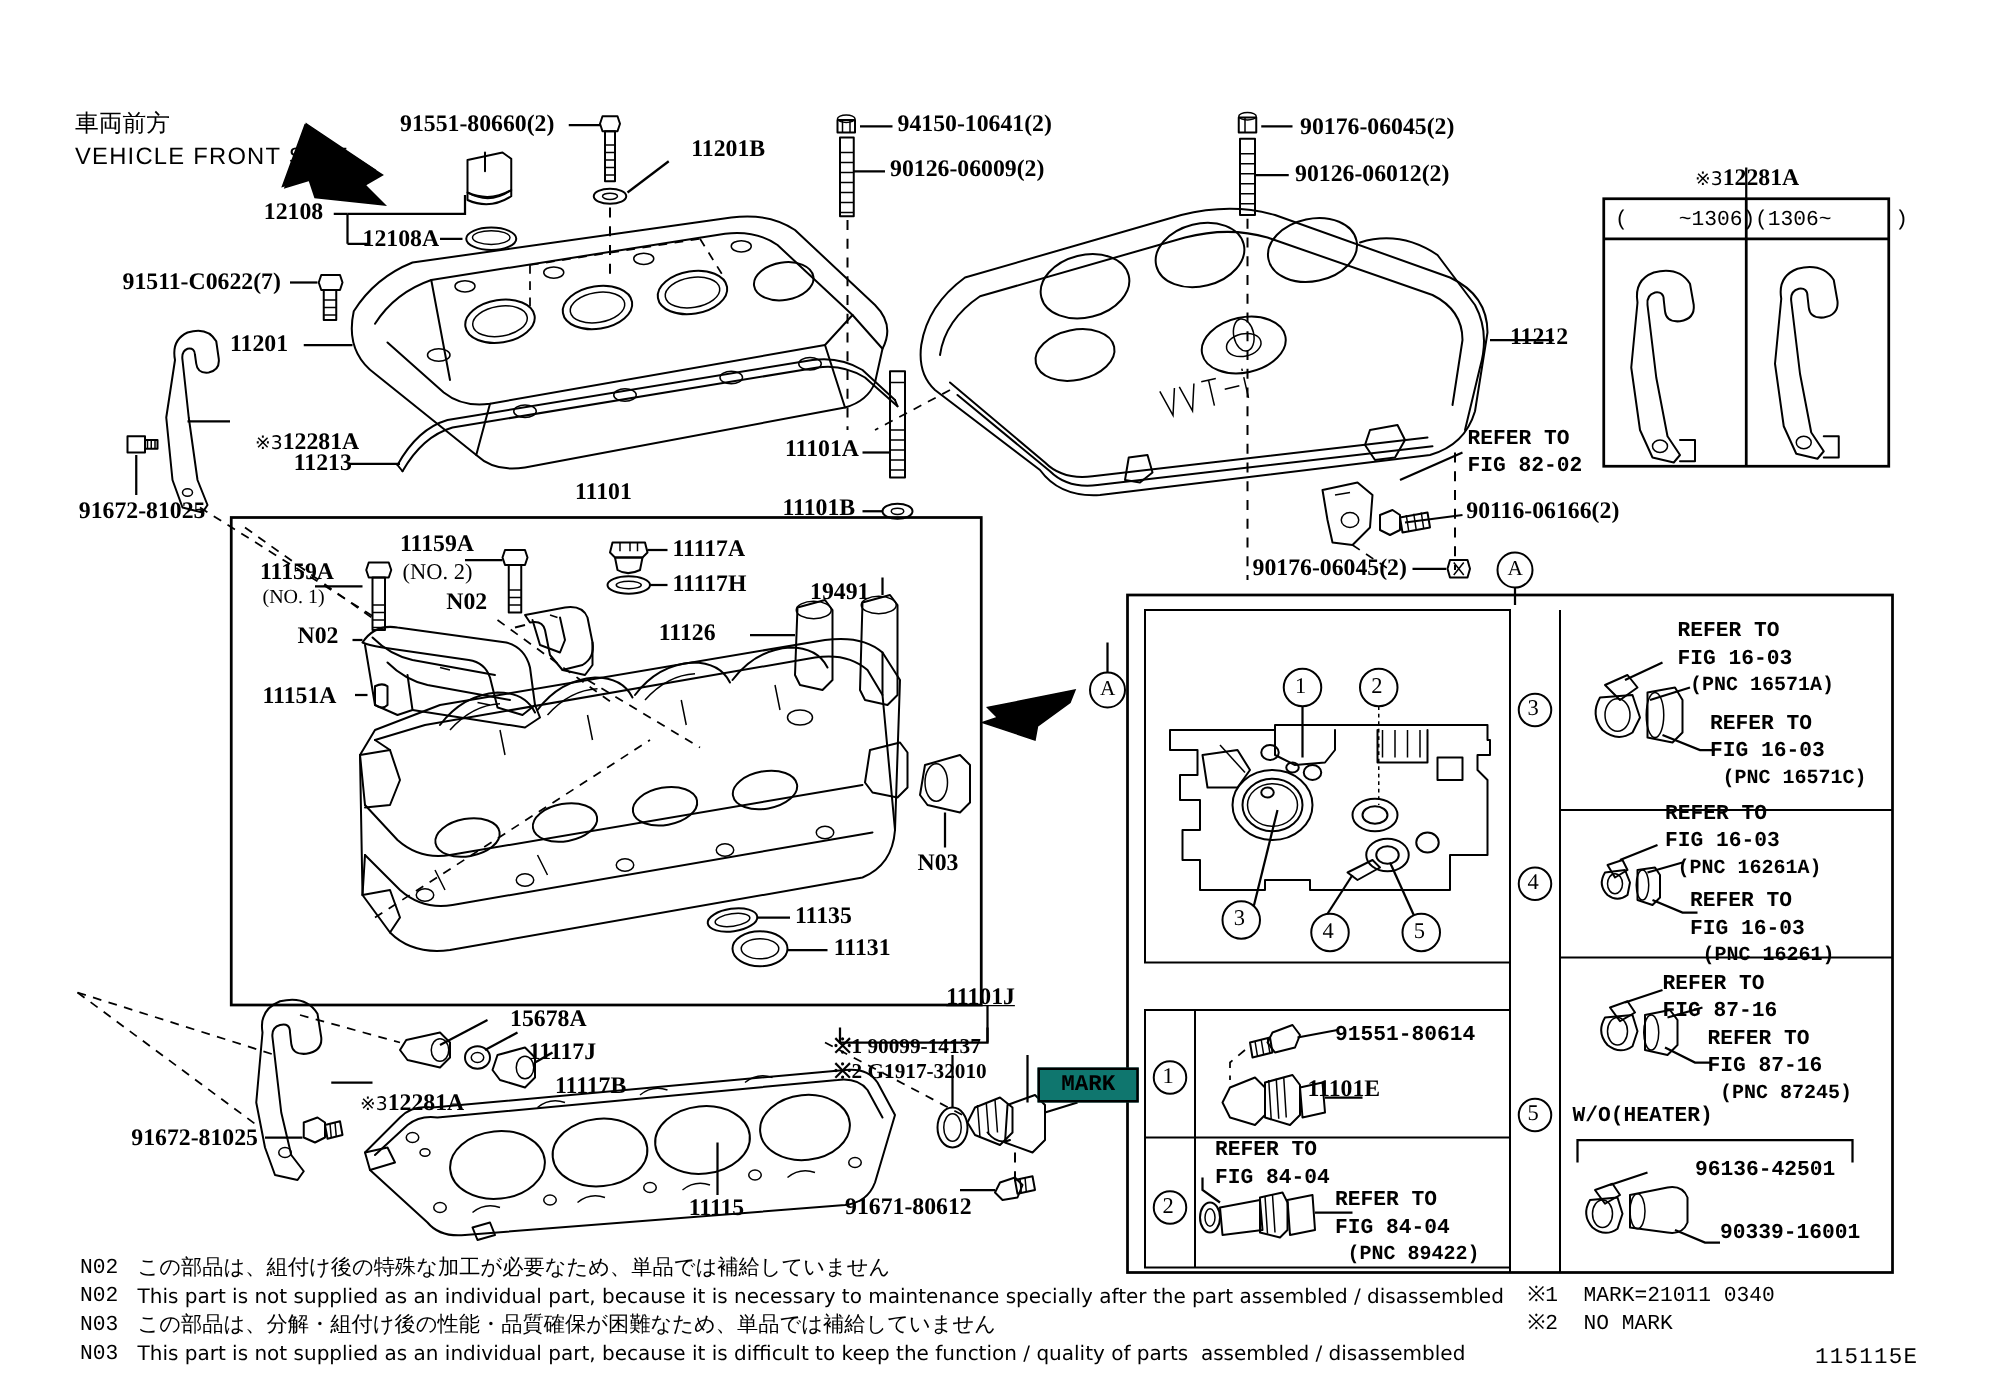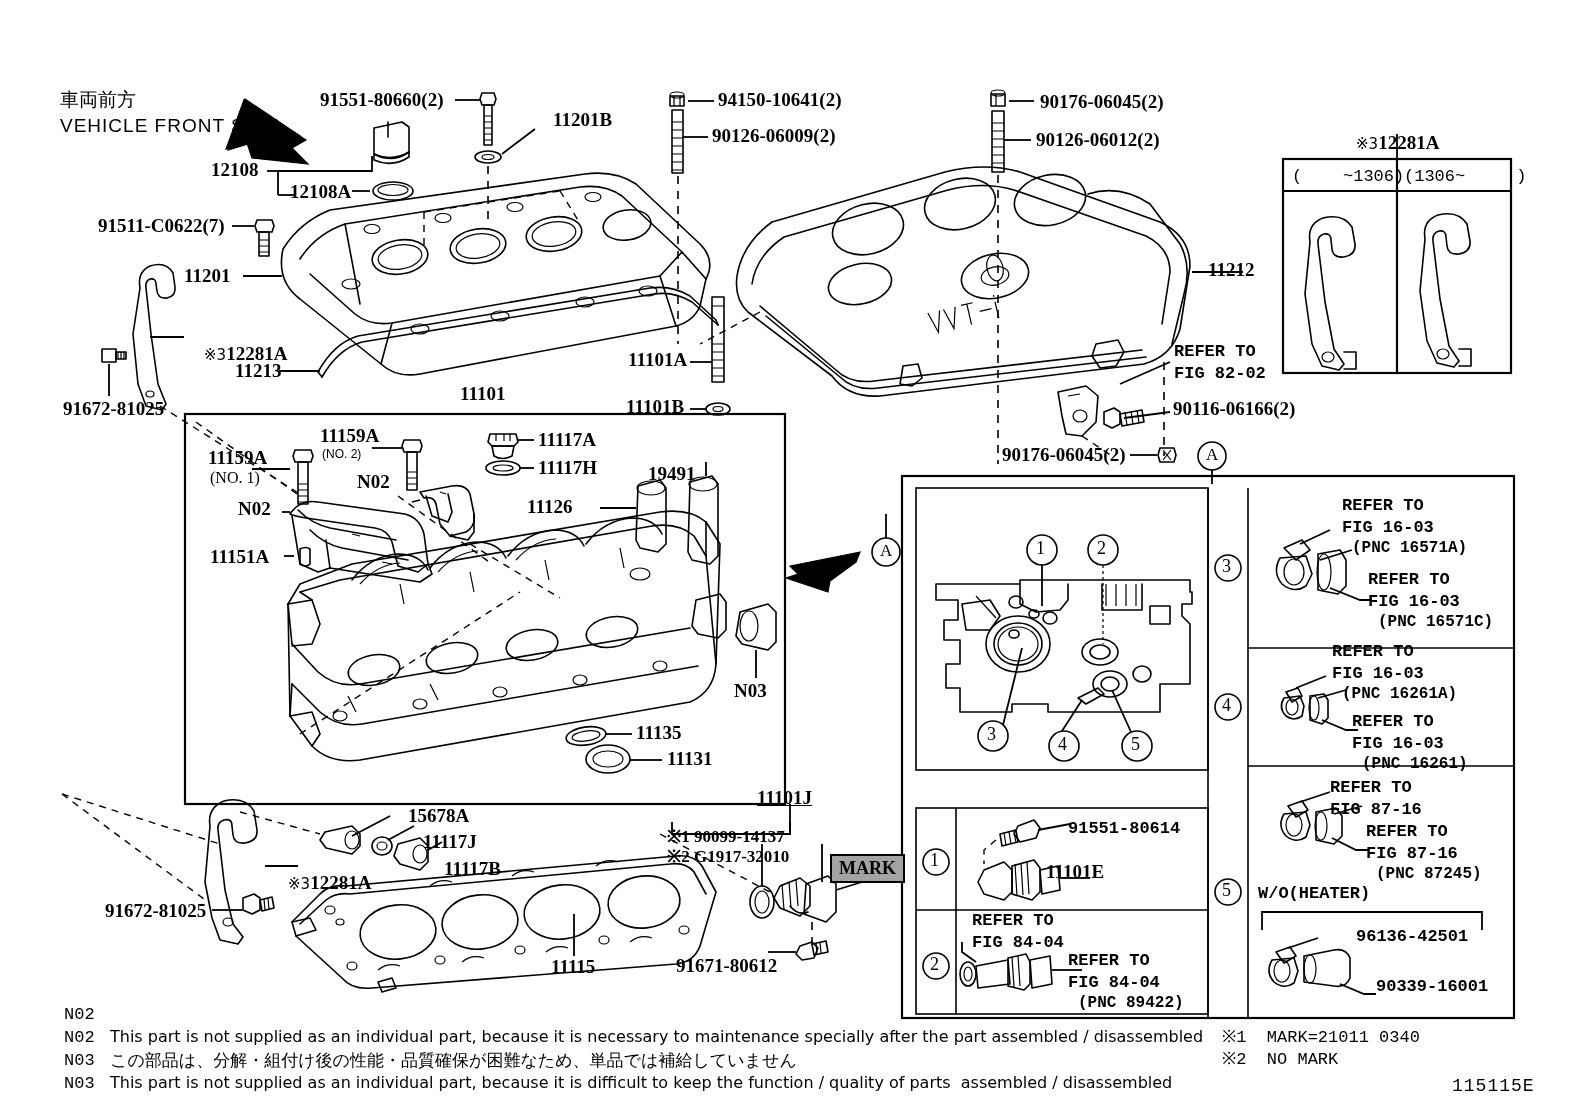--- a/index.html
+++ b/index.html
@@ -86,25 +86,25 @@
     font-weight: normal;
   }
   .tblhdr {
     font-family: "Liberation Mono", monospace;
     font-size: 17px;
     font-weight: normal;
   }
   .markbox {
     position: absolute;
     border: 2px solid #000;
-    background: #a3a3a3;
-    font-family: Liberation Serif, serif;
+    background: #0f766e;
+    font-family: Liberation Mono, monospace;
     font-weight: bold;
     font-size: 18px;
-    padding: 2px 7px;
+    padding: 2px 17px;
   }
   .figid {
     font-family: "Liberation Mono", monospace;
     font-size: 18px;
     font-weight: normal;
     letter-spacing: 1px;
   }
 </style>
 </head>
 <body>
@@ -629,21 +629,21 @@
 
   <div class="lbl" style="left:1340px; top:72px;">
     <span class="jp" style="font-size:15px;">※3</span><span class="pn">12281A</span>
   </div>
   <div class="lbl tblhdr" style="left:1292px; top:124px;">(    ~1306)</div>
   <div class="lbl tblhdr" style="left:1404px; top:124px;">(1306~     )</div>
 
   <div class="lbl pn" style="left:208px; top:404px;">11159A</div>
   <div class="lbl jp" style="left:210px; top:426px; font-family:'Liberation Serif',serif; font-size:16px;text-align:center;">(NO. 1)</div>
   <div class="lbl pn" style="left:320px; top:382px;">11159A</div>
-  <div class="lbl jp" style="left:322px; top:404px; font-family:Liberation Sans, sans-serif; font-size:12px;">(NO. 2)</div>
+  <div class="lbl jp" style="left:322px; top:404px; font-family:Liberation Serif, serif; font-size:18px;">(NO. 2)</div>
   <div class="lbl pn" style="left:238px; top:455px;">N02</div>
   <div class="lbl pn" style="left:357px; top:428px;">N02</div>
   <div class="lbl pn" style="left:210px; top:503px;">11151A</div>
   <div class="lbl pn" style="left:538px; top:386px;">11117A</div>
   <div class="lbl pn" style="left:538px; top:414px;">11117H</div>
   <div class="lbl pn" style="left:527px; top:453px;">11126</div>
   <div class="lbl pn" style="left:648px; top:420px;">19491</div>
   <div class="lbl pn" style="left:734px; top:637px;">N03</div>
   <div class="lbl pn" style="left:636px; top:679px;">11135</div>
   <div class="lbl pn" style="left:667px; top:705px;">11131</div>
@@ -702,20 +702,21 @@
   <div class="lbl refer" style="left:972px; top:867px;">REFER TO</div>
   <div class="lbl refer" style="left:972px; top:889px;">FIG 84-04</div>
   <div class="lbl refer" style="left:1068px; top:907px;">REFER TO</div>
   <div class="lbl refer" style="left:1068px; top:929px;">FIG 84-04</div>
   <div class="lbl pnc" style="left:1078px; top:951px;">(PNC 89422)</div>
 
   <div class="lbl boxnum" style="left:880px; top:498px; font-size:17px;">A</div>
   <div class="lbl boxnum" style="left:1206px; top:402px; font-size:17px;">A</div>
 
   <div class="lbl note-code" style="left:64px; top:962px;">N02</div>
+  <div class="lbl jp" style="left:110px; top:962px;">この部品は、組付け後の特殊な加工が必要なため、単品では補給していません</div>
   <div class="lbl note-code" style="left:64px; top:985px;">N02</div>
   <div class="lbl en" style="left:110px; top:985px;">This part is not supplied as an individual part, because it is necessary to maintenance specially after the part assembled / disassembled</div>
   <div class="lbl note-code" style="left:64px; top:1008px;">N03</div>
   <div class="lbl jp" style="left:110px; top:1008px;">この部品は、分解・組付け後の性能・品質確保が困難なため、単品では補給していません</div>
   <div class="lbl note-code" style="left:64px; top:1031px;">N03</div>
   <div class="lbl en" style="left:110px; top:1031px;">This part is not supplied as an individual part, because it is difficult to keep the function / quality of parts  assembled / disassembled</div>
 
   <div class="lbl note-code" style="left:1222px; top:985px;">※1  MARK=21011 0340</div>
   <div class="lbl note-code" style="left:1222px; top:1007px;">※2  NO MARK</div>
 

